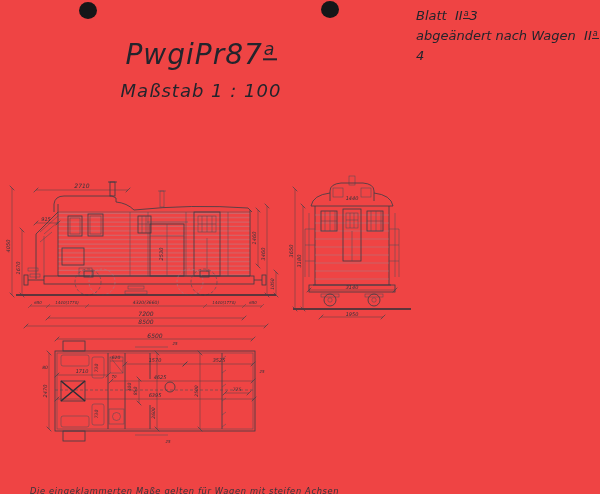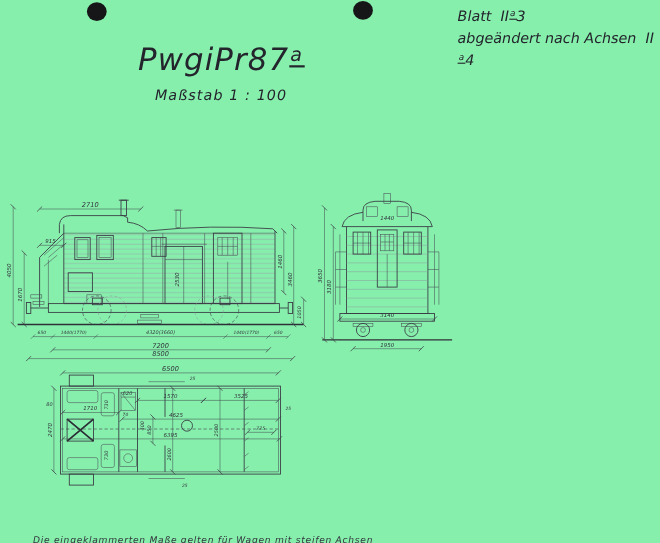--- a/index.html
+++ b/index.html
@@ -1,31 +1,31 @@
 <!DOCTYPE html>
 <html><head>
 <meta charset="utf-8">
 <style>
   html,body{margin:0;padding:0;background:#e8e8e8;}
   #sheet{
     position:relative;width:600px;height:494px;overflow:hidden;
-    background:#86efac;
+    background:#ef4444;
     font-family:"DejaVu Sans",sans-serif;color:#2b2d35;
   }
   .hole{position:absolute;background:#161618;border-radius:50%;}
   #hole1{left:79px;top:2px;width:18px;height:17px;}
   #hole2{left:321px;top:1px;width:18px;height:17px;}
   .hand{font-style:italic;color:#23242c;}
   #sheet-note{position:absolute;left:416px;top:6px;font-size:13px;line-height:1.55;}
   .sup-a{display:inline-block;font-size:0.62em;transform:translateY(-0.5em);
          border-bottom:1.2px solid #23242c;padding:0 1px;line-height:1;}
   #title-block{position:absolute;left:96px;top:38px;width:210px;text-align:center;}
   #main-title{font-size:28px;letter-spacing:1px;font-weight:500;}
   #main-title .sup-a{border-bottom-width:2px;}
-  #scale-line{font-size:13px;margin-top:9px;letter-spacing:1px;font-style:italic;}
+  #scale-line{font-size:18px;margin-top:9px;letter-spacing:1px;font-style:italic;}
   .drawing{position:absolute;}
   #side-view{left:0px;top:176px;}
   #end-view{left:283px;top:173px;}
   #plan-view{left:35px;top:331px;}
   #caption{position:absolute;left:30px;top:474px;font-size:8.3px;
            letter-spacing:0.08em;color:#33343c;margin-top:12px;}
   svg{display:block;}
   .ln{stroke:#3a3d45;stroke-width:0.8;fill:none;}
   .thin{stroke:#4a4d55;stroke-width:0.5;fill:none;}
   .faint{stroke:#8d929c;stroke-width:0.4;fill:none;}
@@ -40,21 +40,21 @@
 </head>
 <body>
 
 <div id="sheet">
 
   <div class="hole" id="hole1"></div>
   <div class="hole" id="hole2"></div>
 
   <div id="sheet-note" class="hand">
     <div><span>Blatt</span>&nbsp;&nbsp;<span>II</span><span class="sup-a">a</span><span>3</span></div>
-    <div><span>abgeändert nach Achsen</span>&nbsp;&nbsp;<span>II</span><span class="sup-a">a</span><span>4</span></div>
+    <div><span>abgeändert nach Wagen</span>&nbsp;&nbsp;<span>II</span><span class="sup-a">a</span><span>4</span></div>
   </div>
 
   <div id="title-block">
     <div id="main-title" class="hand"><span>PwgiPr87</span><span class="sup-a">a</span></div>
     <div id="scale-line" class="hand">Maßstab  1 : 100</div>
   </div>
 
   <svg id="side-view" class="drawing" width="292" height="168" viewBox="0 0 292 168">
     <defs>
       <marker id="tkA" markerWidth="7" markerHeight="7" refX="3.5" refY="3.5" orient="auto" markerUnits="userSpaceOnUse">

